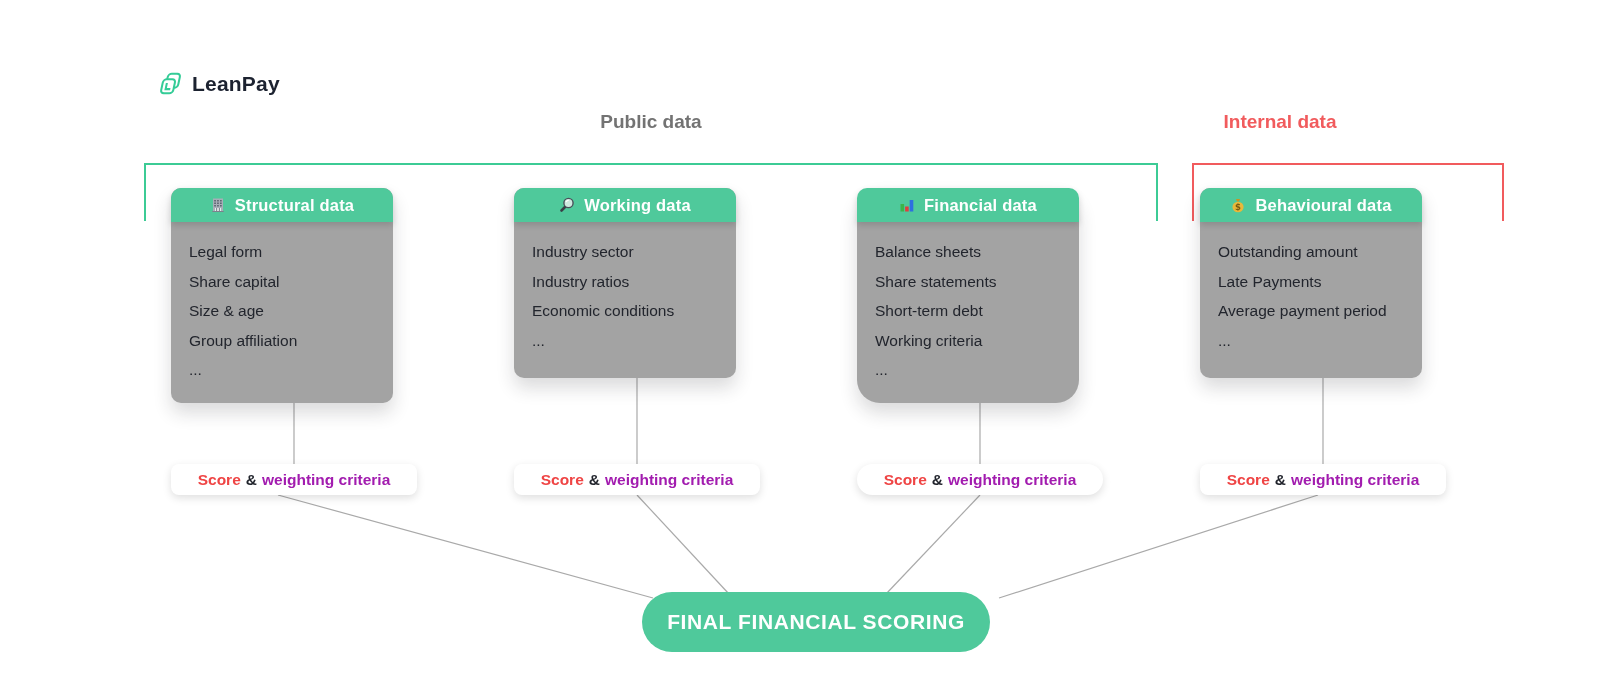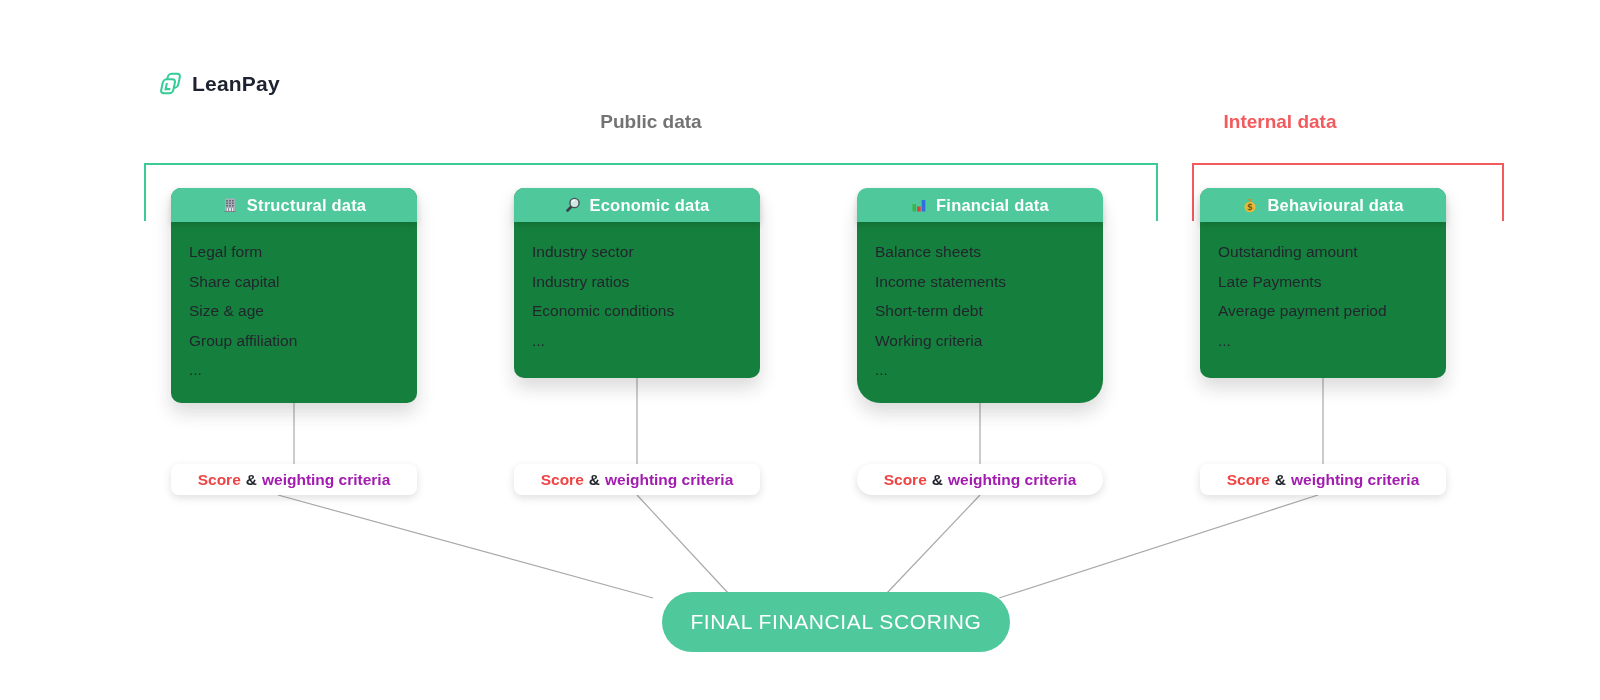--- a/index.html
+++ b/index.html
@@ -12,40 +12,40 @@
   
   .logo{position:absolute;left:130px;top:70px;display:flex;align-items:center;gap:9px;z-index:2;}
   .logo-text{font-size:21px;font-weight:700;color:#1c2230;letter-spacing:.2px;}
 
   
   .group-label{position:absolute;top:111px;width:400px;text-align:center;font-size:19px;font-weight:700;z-index:2;}
   .group-label.public{left:426px;color:#737373;}
   .group-label.internal{left:1055px;color:#F15B5D;}
 
   
-  .card{position:absolute;top:188px;width:246px;border-radius:10px;z-index:1;
-        box-shadow:0 10px 18px rgba(30,30,40,.16);background:#15803d;}
+  .card{position:absolute;top:188px;width:222px;border-radius:10px;z-index:1;
+        box-shadow:0 10px 18px rgba(30,30,40,.16);background:#a3a3a3;}
   .card.tall{height:215px;} .card.short{height:190px;}
   .card-header{height:34px;background:#4FC99B;border-radius:10px 10px 0 0;
         display:flex;align-items:center;justify-content:center;gap:9px;
         box-shadow:0 3px 6px rgba(0,0,0,.15);position:relative;}
   .card-title{color:#ffffff;font-size:16.5px;font-weight:700;letter-spacing:.2px;}
   .card-body{padding:15px 18px 0 18px;}
   .card-item{font-size:15.5px;font-weight:500;color:#22252D;line-height:29.5px;white-space:nowrap;}
 
   
   .pill{position:absolute;top:464px;width:246px;height:31px;background:#ffffff;border-radius:8px;
         box-shadow:0 3px 9px rgba(0,0,0,.13);display:flex;align-items:center;justify-content:center;
         gap:5px;font-size:15.5px;font-weight:700;z-index:1;}
   .pill .score{color:#ef4444;} .pill .amp{color:#22252D;} .pill .weighting{color:#a21caf;}
 
   
-  .final-node{position:absolute;left:637px;top:592px;width:348px;height:60px;border-radius:30px;
+  .final-node{position:absolute;left:617px;top:592px;width:348px;height:60px;border-radius:30px;
         background:#4FC99B;display:flex;align-items:center;justify-content:center;z-index:1;
-        color:#ffffff;font-size:21px;font-weight:400;letter-spacing:.6px;}
+        color:#ffffff;font-size:21px;font-weight:700;letter-spacing:.6px;}
 
   .x1{left:146px;} .x2{left:489px;} .x3{left:832px;border-radius:23px;} .x4{left:1175px;}
 </style>
 </head>
 <body>
 
 <div class="stage">
 
   <svg class="overlay" viewBox="0 0 1600 700">
 
@@ -109,42 +109,42 @@
     </div>
   </div>
 
   <div class="card short x2">
     <div class="card-header">
       <svg width="16" height="16" viewBox="0 0 16 16">
         <line x1="6" y1="10" x2="2.5" y2="13.5" stroke="#3a3f47" stroke-width="2.6" stroke-linecap="round"></line>
         <circle cx="9.5" cy="6" r="4.6" fill="#cfe8df" stroke="#4a4f59" stroke-width="1.4"></circle>
         <path d="M7.2 4.6 A3 3 0 0 1 9.2 3.4" fill="none" stroke="#ffffff" stroke-width="1.2" stroke-linecap="round"></path>
       </svg>
-      <span class="card-title">Economic data</span>
+      <span class="card-title">Working data</span>
     </div>
     <div class="card-body">
       <div class="card-item">Industry sector</div>
       <div class="card-item">Industry ratios</div>
       <div class="card-item">Economic conditions</div>
       <div class="card-item">...</div>
     </div>
   </div>
 
   <div class="card tall x3">
     <div class="card-header">
       <svg width="16" height="16" viewBox="0 0 16 16">
         <rect x="1.5" y="7" width="3.6" height="7.5" fill="#3bb54a"></rect>
         <rect x="6.1" y="9.5" width="3.6" height="5" fill="#e03e3e"></rect>
         <rect x="10.7" y="3" width="3.6" height="11.5" fill="#2e6fe0"></rect>
       </svg>
       <span class="card-title">Financial data</span>
     </div>
     <div class="card-body">
       <div class="card-item">Balance sheets</div>
-      <div class="card-item">Income statements</div>
+      <div class="card-item">Share statements</div>
       <div class="card-item">Short-term debt</div>
       <div class="card-item">Working criteria</div>
       <div class="card-item">...</div>
     </div>
   </div>
 
   <div class="card short x4">
     <div class="card-header">
       <svg width="16" height="16" viewBox="0 0 16 16">
         <path d="M6 2 L10 2 L9 4.5 L7 4.5 Z" fill="#c79324"></path>

